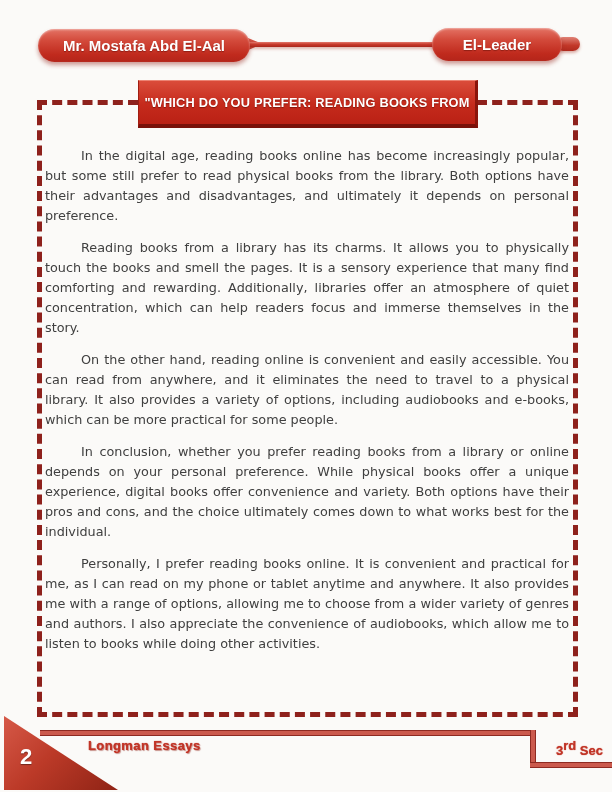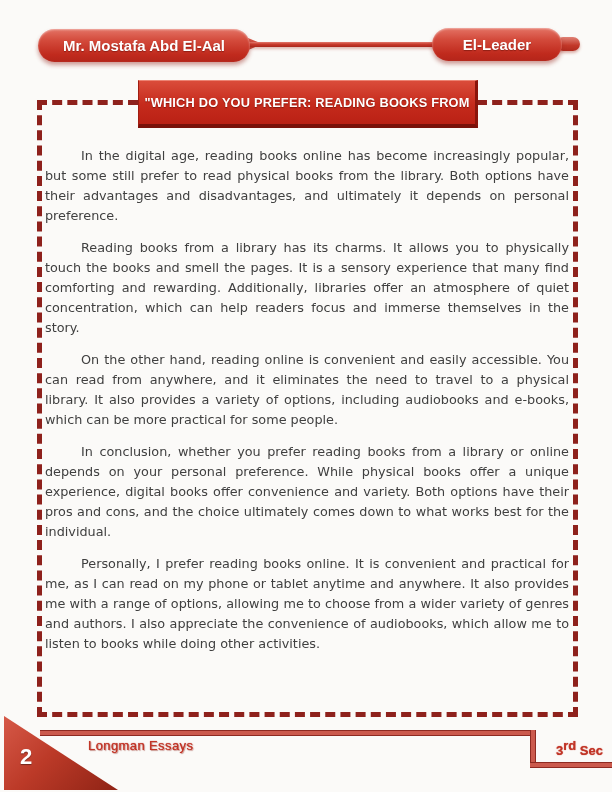--- a/index.html
+++ b/index.html
@@ -133,21 +133,21 @@
     color: #ffffff;
     font-weight: bold;
     font-size: 22px;
     z-index: 4;
     text-shadow: 0 1px 1px rgba(0, 0, 0, 0.4);
   }
   .series-label {
     position: absolute;
     left: 88px; top: 738px;
     color: #c13527;
-    font-weight: normal;
+    font-weight: bold;
     font-size: 13px;
     letter-spacing: 0.4px;
     z-index: 2;
     text-shadow: 0 0 1px #c13527, 1px 1px 1px rgba(140, 40, 30, 0.45);
     text-align: center;
   }
   .grade-label {
     position: absolute;
     left: 556px; top: 738px;
     color: #c13527;

